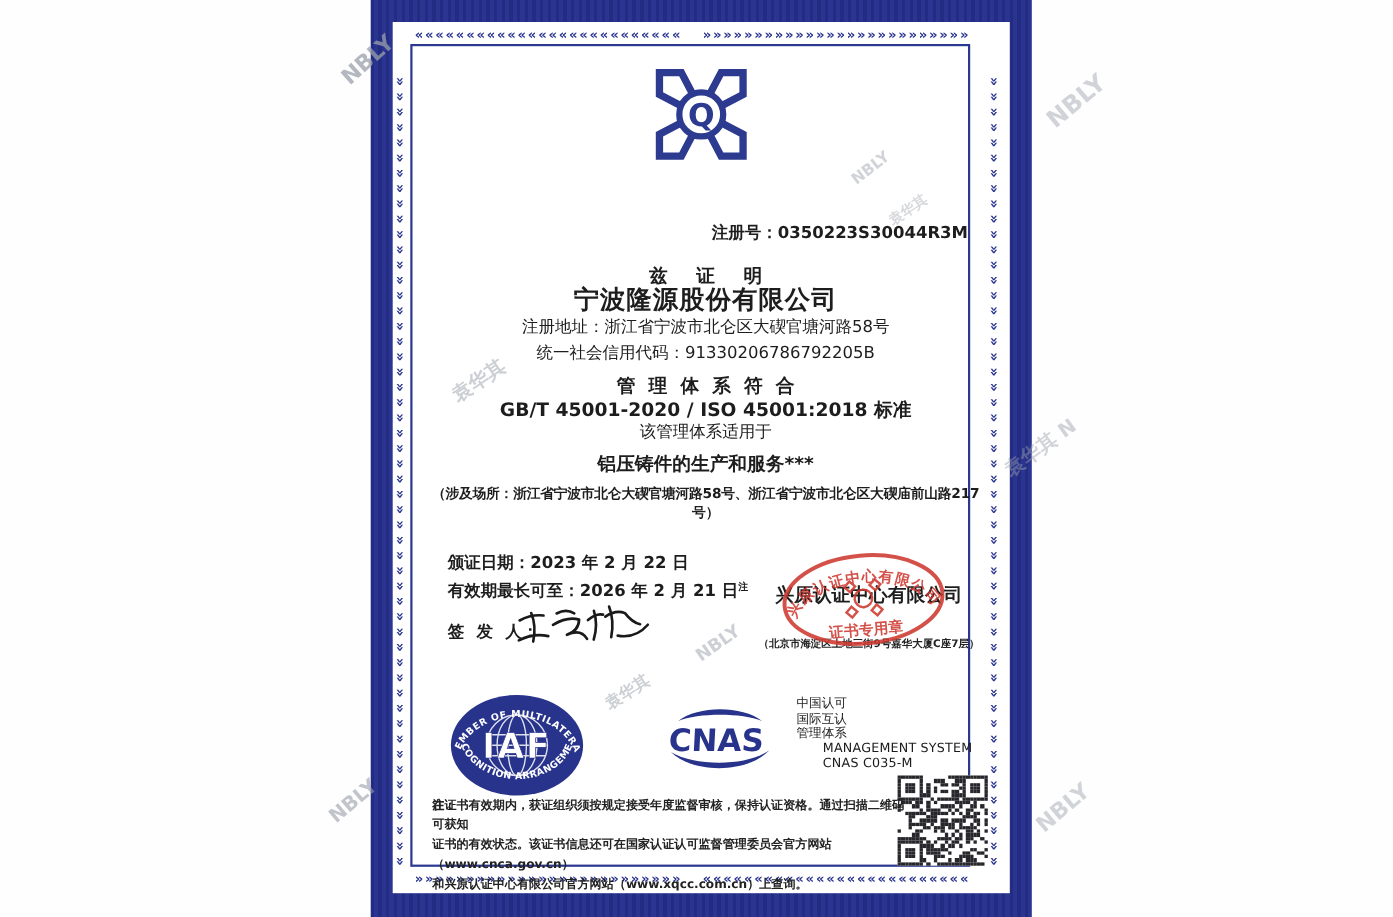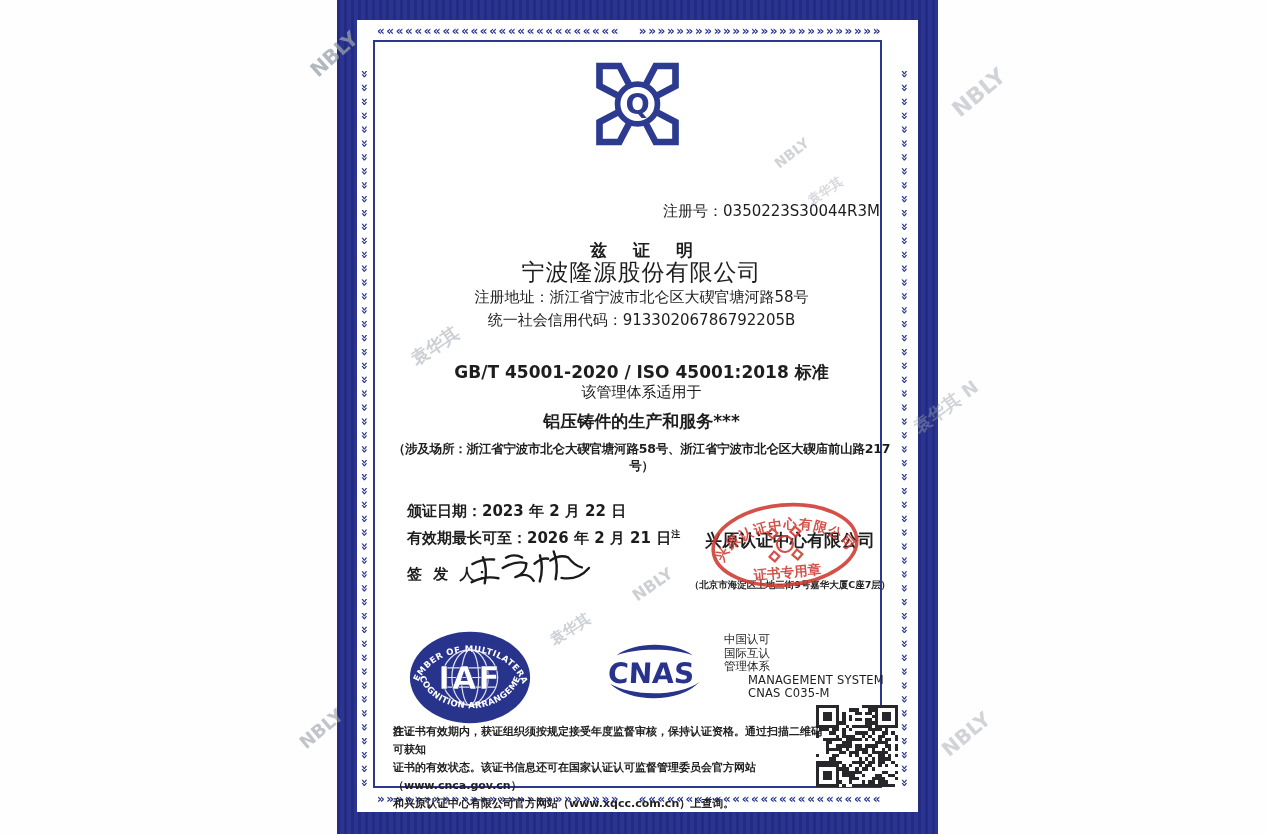--- a/index.html
+++ b/index.html
@@ -21,23 +21,23 @@
   .chev-top{top:25px;}
   .chev-bottom{top:793px;}
   .chev-col{position:absolute;width:742px;height:14px;font-size:13px;letter-spacing:5.5px;
             line-height:14px;transform:rotate(-90deg);transform-origin:center center;}
   .chev-col.left{left:-344px;top:409px;}
   .chev-col.right{left:196px;top:409px;}
 
   
   .cline{position:absolute;left:50px;width:509px;text-align:center;}
   .t-title{top:154px;font-size:29px;font-weight:bold;color:#161616;letter-spacing:0.5px;}
-  .t-reg{top:202px;right:58px;left:auto;width:auto;text-align:right;font-size:15px;font-weight:normal;}
+  .t-reg{top:202px;right:58px;left:auto;width:auto;text-align:right;font-size:15px;font-weight:bold;}
   .t-attest{top:239px;font-size:17px;font-weight:bold;word-spacing:20px;}
-  .t-company{top:257px;font-size:23px;font-weight:normal;letter-spacing:1px;}
+  .t-company{top:257px;font-size:23px;font-weight:bold;letter-spacing:1px;}
   .t-addr{top:288px;font-size:15px;}
   .t-code{top:311px;font-size:15px;}
   .t-conform{top:339px;font-size:17px;font-weight:bold;word-spacing:6px;}
   .t-standard{top:361px;font-size:17px;font-weight:bold;}
   .t-scopeintro{top:383px;font-size:15px;}
   .t-scope{top:410px;font-size:17px;font-weight:bold;}
   .t-sites{top:441px;font-size:12.5px;font-weight:bold;letter-spacing:-0.2px;}
 
   .issue{position:absolute;left:70px;top:500px;font-size:15px;font-weight:bold;line-height:23px;}
   .issue sup{font-size:9px;}
@@ -103,20 +103,21 @@
     </svg>
 
     <div class="cline t-reg">
       <span>注册号：</span><span>0350223S30044R3M</span>
     </div>
 
     <div class="cline t-attest">兹 证 明</div>
     <div class="cline t-company">宁波隆源股份有限公司</div>
     <div class="cline t-addr">注册地址：浙江省宁波市北仑区大碶官塘河路58号</div>
     <div class="cline t-code">统一社会信用代码：91330206786792205B</div>
+    <div class="cline t-conform">管 理 体 系 符 合</div>
     <div class="cline t-standard">GB/T 45001-2020 / ISO 45001:2018 标准</div>
     <div class="cline t-scopeintro">该管理体系适用于</div>
     <div class="cline t-scope">铝压铸件的生产和服务***</div>
     <div class="cline t-sites">（涉及场所：浙江省宁波市北仑大碶官塘河路58号、浙江省宁波市北仑区大碶庙前山路217号）</div>
 
     <div class="issue">
       <div>颁证日期：2023 年 2 月 22 日</div>
       <div>
         <span>有效期最长可至：2026 年 2 月 21 日</span><sup>注</sup>
       </div>

